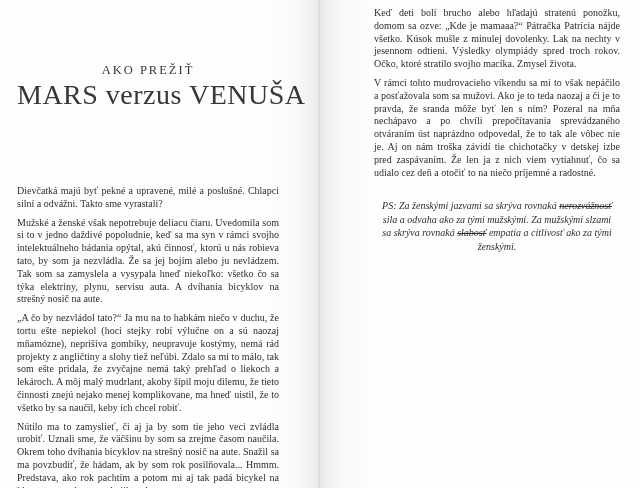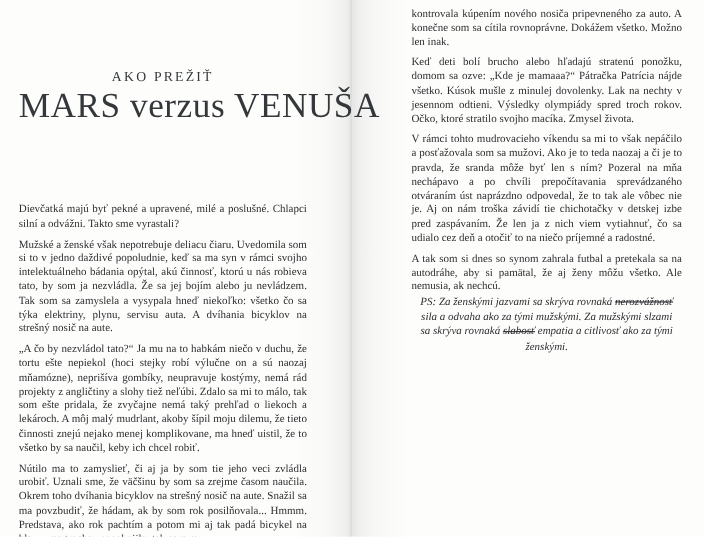--- a/index.html
+++ b/index.html
@@ -43,21 +43,21 @@
   }
   .kicker {
     text-align: center;
     font-size: 12.5px;
     line-height: 15px;
     letter-spacing: 2px;
     color: #34383b;
   }
   .title {
     text-align: center;
-    font-size: 32px;
+    font-size: 28px;
     line-height: 28px;
     letter-spacing: 0.5px;
     margin-top: 3px;
     color: #34383b;
     white-space: nowrap;
   }
   .body-block { margin-top: 76px; }
 
   p.para {
     margin: 0 0 6px 0;
@@ -68,21 +68,21 @@
   }
   p.para:last-child { margin-bottom: 0; }
 
   .page-right {
     position: absolute;
     left: 374px; top: 7px;
     width: 246px;
   }
 
   .ps {
-    margin: 0 4px 0 4px;
+    margin: 20px 4px 0 4px;
     font-style: italic;
     text-align: center;
     font-size: 10px;
     line-height: 13.5px;
     color: #2d2e30;
   }
   .ps s { text-decoration: line-through; }
 </style>
 </head>
 <body>
@@ -99,21 +99,19 @@
     <div class="body-block">
       <p class="para">Dievčatká majú byť pekné a upravené, milé a poslušné. Chlapci silní a odvážni. Takto sme vyrastali?</p>
       <p class="para">Mužské a ženské však nepotrebuje deliacu čiaru. Uvedomila som si to v jedno daždivé popoludnie, keď sa ma syn v rámci svojho intelektuálneho bádania opýtal, akú činnosť, ktorú u nás robieva tato, by som ja nezvládla. Že sa jej bojím alebo ju nevládzem. Tak som sa zamyslela a vysypala hneď niekoľko: všetko čo sa týka elektriny, plynu, servisu auta. A dvíhania bicyklov na strešný nosič na aute.</p>
       <p class="para">„A čo by nezvládol tato?“ Ja mu na to habkám niečo v duchu, že tortu ešte nepiekol (hoci stejky robí výlučne on a sú naozaj mňamózne), neprišíva gombíky, neupravuje kostýmy, nemá rád projekty z angličtiny a slohy tiež neľúbi. Zdalo sa mi to málo, tak som ešte pridala, že zvyčajne nemá taký prehľad o liekoch a lekároch. A môj malý mudrlant, akoby šípil moju dilemu, že tieto činnosti znejú nejako menej komplikovane, ma hneď uistil, že to všetko by sa naučil, keby ich chcel robiť.</p>
       <p class="para">Nútilo ma to zamyslieť, či aj ja by som tie jeho veci zvládla urobiť. Uznali sme, že väčšinu by som sa zrejme časom naučila. Okrem toho dvíhania bicyklov na strešný nosič na aute. Snažil sa ma povzbudiť, že hádam, ak by som rok posilňovala... Hmmm. Predstava, ako rok pachtím a potom mi aj tak padá bicykel na hlavu, ma trocha znepokojila, tak som mu</p>
     </div>
   </div>
 
   <div class="page-right">
     <div class="body-block" style="margin-top:0">
-      <p class="para">kontrovala kúpením nového nosiča pripevneného za auto. A konečne som sa cítila rovnoprávne. Dokážem všetko. Možno len inak.</p>
       <p class="para">Keď deti bolí brucho alebo hľadajú stratenú ponožku, domom sa ozve: „Kde je mamaaa?“ Pátračka Patrícia nájde všetko. Kúsok mušle z minulej dovolenky. Lak na nechty v jesennom odtieni. Výsledky olympiády spred troch rokov. Očko, ktoré stratilo svojho macíka. Zmysel života.</p>
       <p class="para">V rámci tohto mudrovacieho víkendu sa mi to však nepáčilo a posťažovala som sa mužovi. Ako je to teda naozaj a či je to pravda, že sranda môže byť len s ním? Pozeral na mňa nechápavo a po chvíli prepočítavania sprevádzaného otváraním úst naprázdno odpovedal, že to tak ale vôbec nie je. Aj on nám troška závidí tie chichotačky v detskej izbe pred zaspávaním. Že len ja z nich viem vytiahnuť, čo sa udialo cez deň a otočiť to na niečo príjemné a radostné.</p>
-      <p class="para">A tak som si dnes so synom zahrala futbal a pretekala sa na autodráhe, aby si pamätal, že aj ženy môžu všetko. Ale nemusia, ak nechcú.</p>
     </div>
     <p class="ps"><span>PS: Za ženskými jazvami sa skrýva rovnaká </span><s>nerozvážnosť</s><span> sila a odvaha ako za tými mužskými. Za mužskými slzami sa skrýva rovnaká </span><s>slabosť</s><span> empatia a citlivosť ako za tými ženskými.</span></p>
   </div>
 
 </div>
 
 </body></html>

